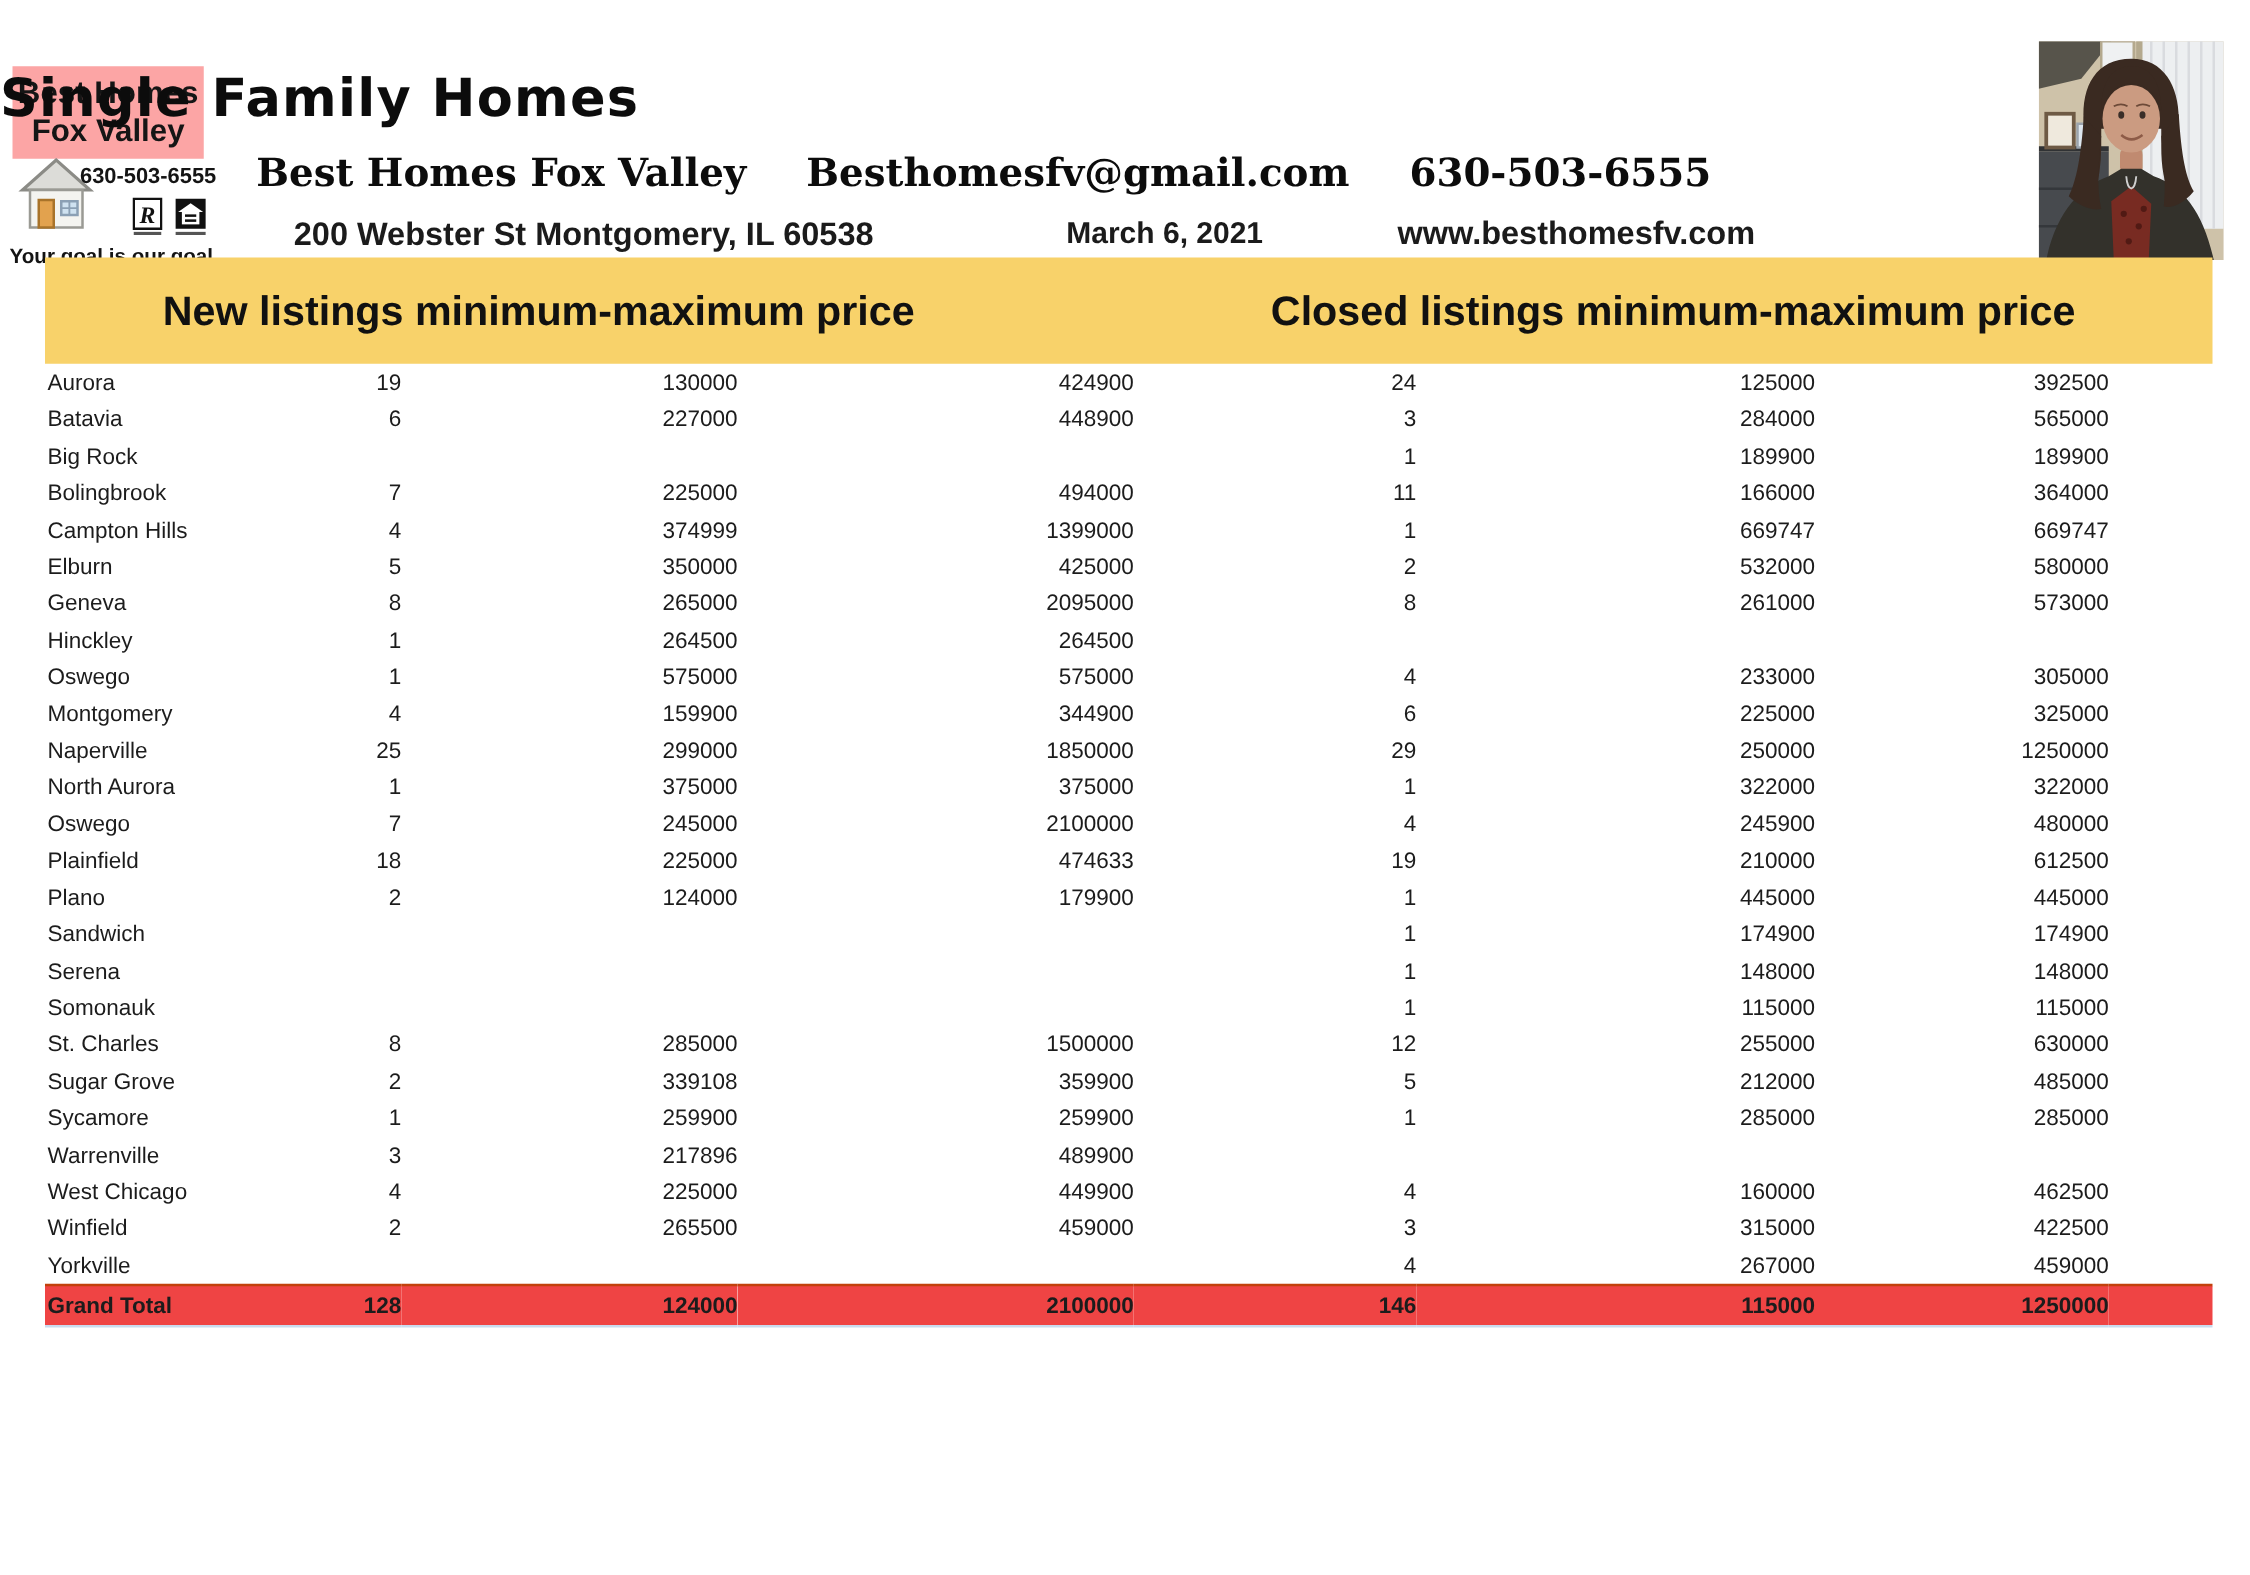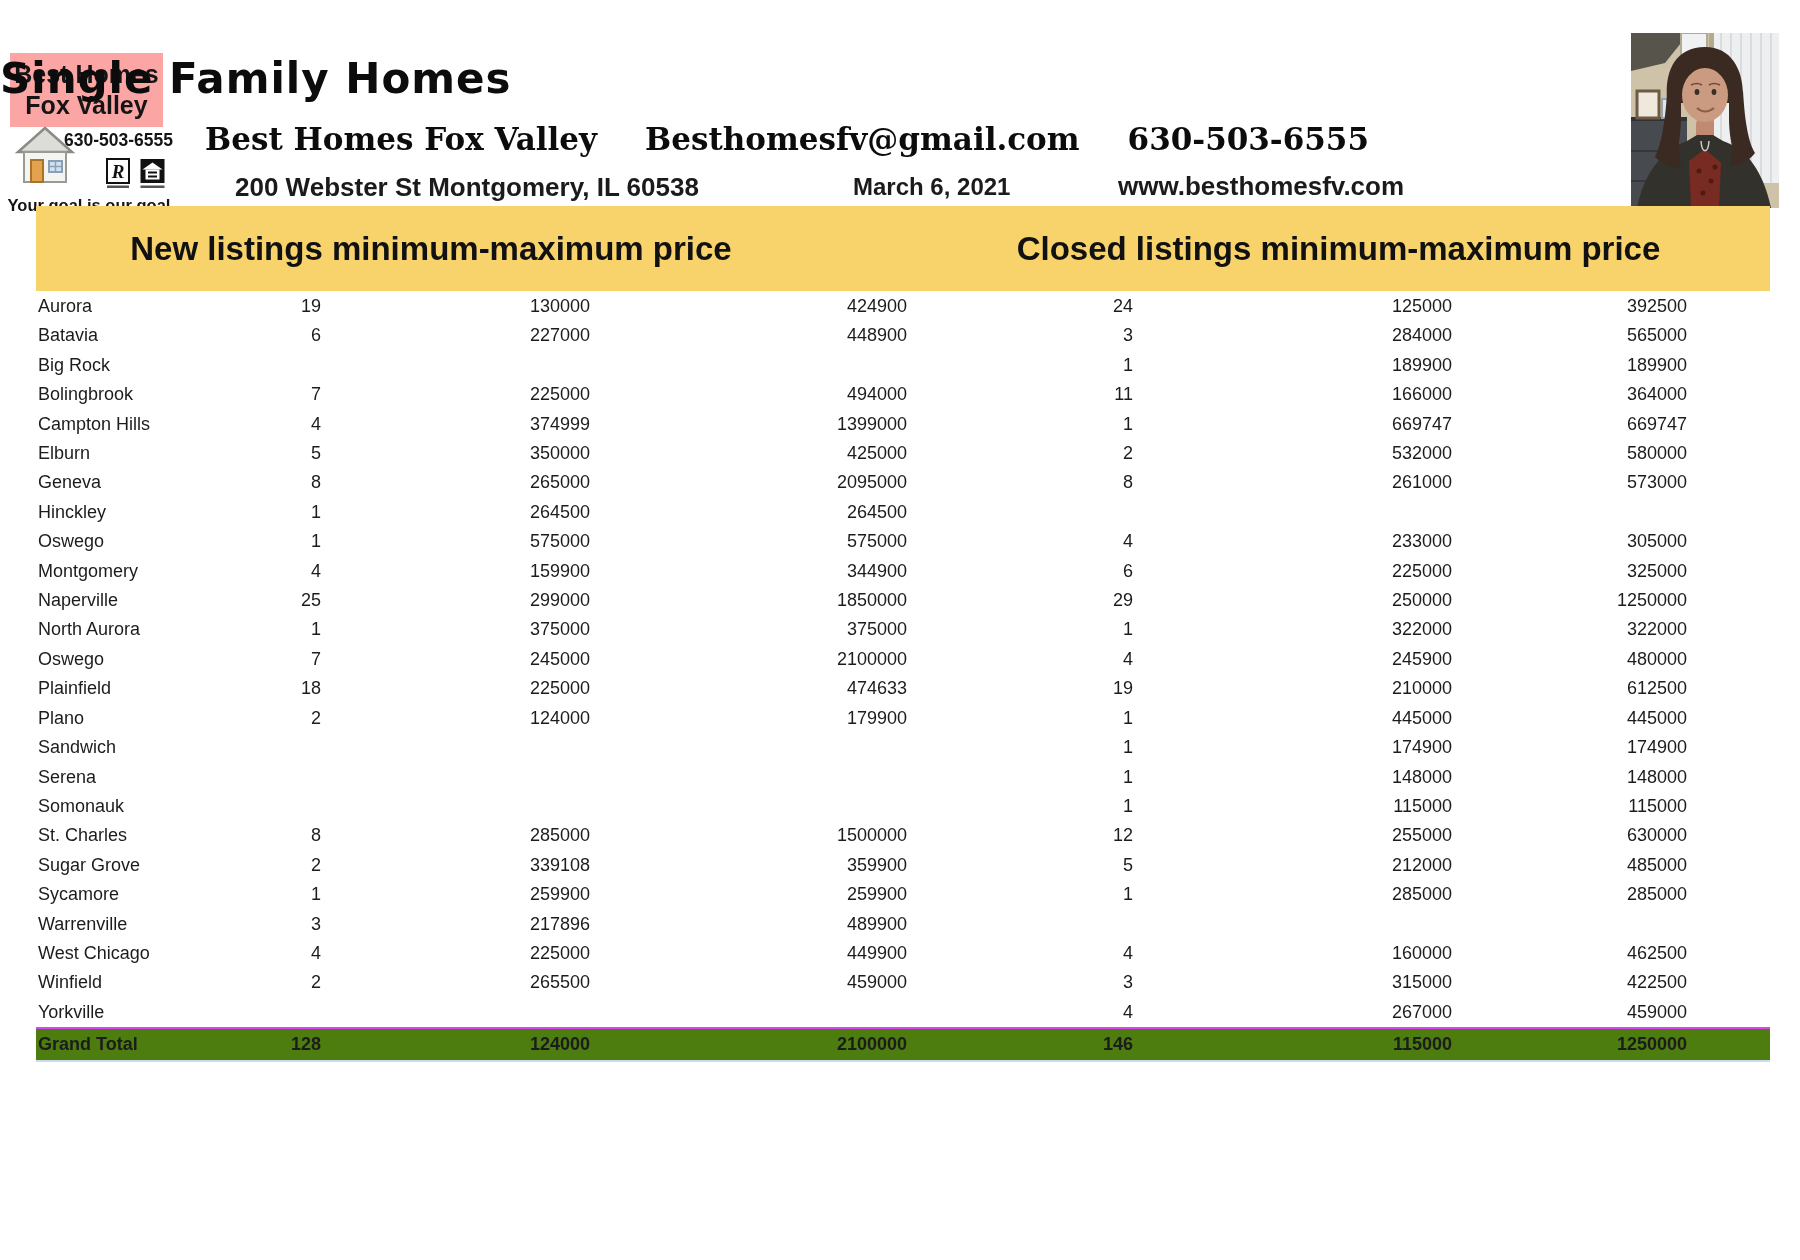--- a/index.html
+++ b/index.html
@@ -49,21 +49,21 @@
   
   .tablewrap { position:absolute; left:36px; top:292px; width:1734px; }
   table { border-collapse:collapse; table-layout:fixed; width:1734px; }
   td {
     height:29.4px; padding:0; font-size:18px; line-height:29.4px;
     white-space:nowrap; overflow:hidden; color:#1c1c1c;
   }
   .c-city { text-align:left; padding-left:2px; }
   .c-num  { text-align:right; }
   tfoot td {
-    background:#4d7c0f; border-top:2px solid #d946ef; border-bottom:2px solid #cadbee;
+    background:#ef4444; border-top:2px solid #c2410c; border-bottom:2px solid #cadbee;
     font-weight:bold; height:31px;
   }
 </style>
 </head>
 <body>
 
 <div id="page">
 
   <div class="logo-box">
     <span class="l">Best Homes</span>

